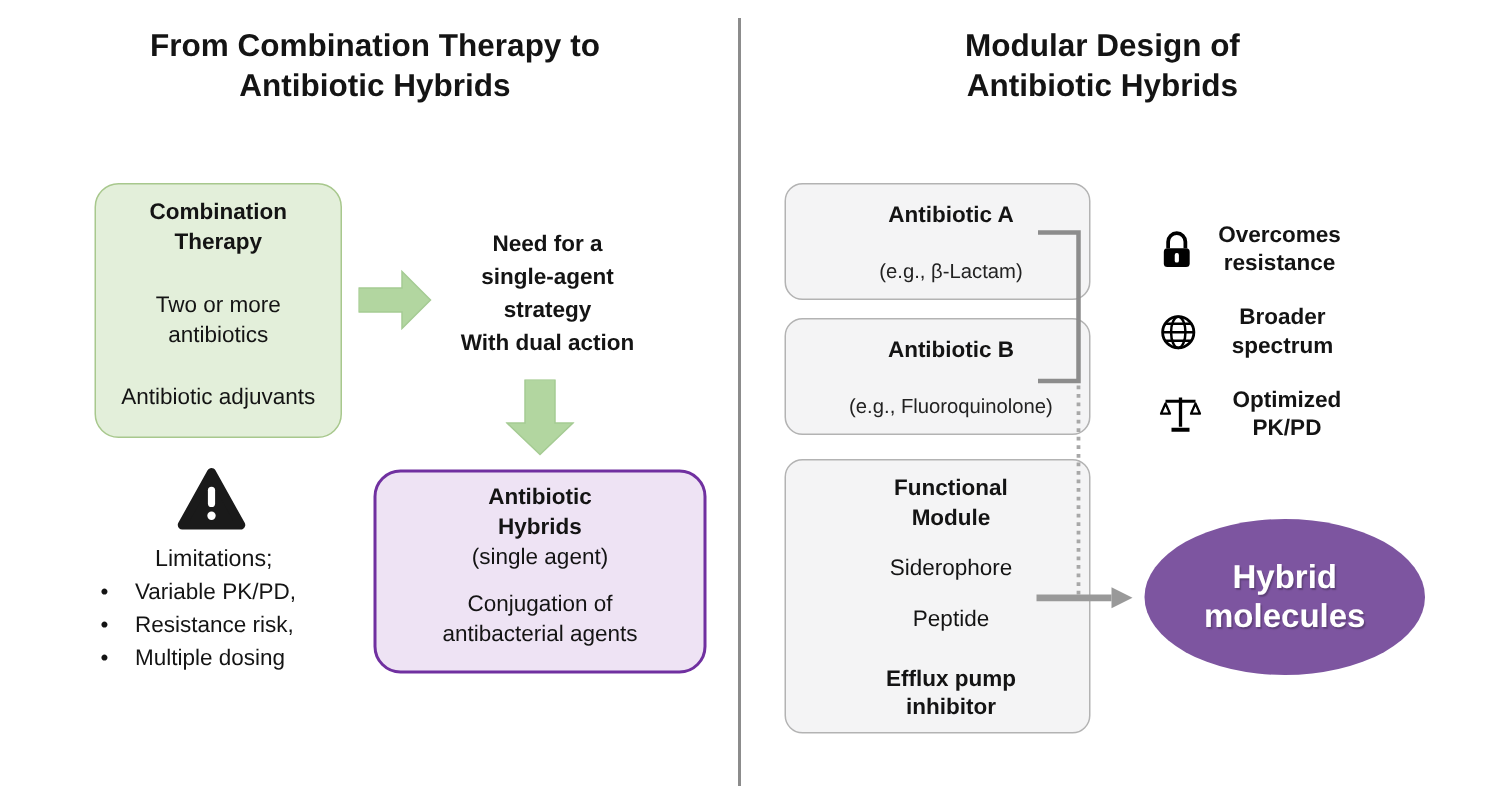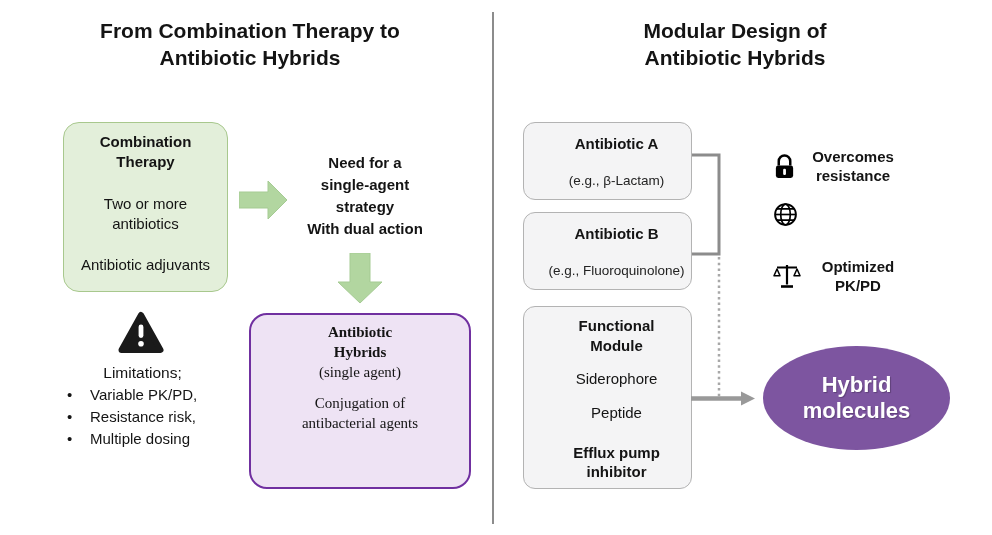--- a/index.html
+++ b/index.html
@@ -21,35 +21,35 @@
     text-align:center;font-size:15px;line-height:20px;
   }
   .box-heading{font-weight:bold;}
   .combo-box .box-heading{margin-top:9px;}
   .combo-p1{margin-top:22px;}
   .combo-p2{margin-top:21px;}
   
   .need-text{left:284px;top:152px;width:162px;text-align:center;font-weight:bold;font-size:15px;line-height:22px;}
   
   .hybrids-box{
-    left:249px;top:313px;width:222px;height:176px;box-sizing:border-box;
+    left:249px;top:313px;width:222px;height:136px;box-sizing:border-box;
     background:#eee3f4;border:2px solid #7030a0;border-radius:18px;
-    text-align:center;font-size:15px;line-height:20px;font-family:Liberation Serif, serif;
+    text-align:center;font-size:15px;line-height:20px;
   }
   .hybrids-box .box-heading{margin-top:7px;}
   .hyb-p1{margin-top:11px;}
   .hyb-p2{margin-top:15px;}
   
   .limit-heading{left:70px;top:364px;width:145px;text-align:center;font-size:15.5px;}
   .limit-list{left:64px;top:384px;font-size:15px;line-height:22px;}
   .limit-row{display:flex;}
   .bullet{width:23px;text-align:left;padding-left:3px;}
   
   .mod-box{
-    left:523px;width:169px;box-sizing:border-box;background:#f4f4f5;
+    left:523px;width:204px;box-sizing:border-box;background:#f4f4f5;
     border:1.5px solid #b3b3b3;border-radius:12px;text-align:center;
     font-size:15px;line-height:20px;padding-left:18px;
   }
   .box-a{top:122px;height:78px;}
   .box-b{top:212px;height:78px;}
   .box-f{top:306px;height:183px;}
   .box-a .box-heading,.box-b .box-heading{margin-top:11px;}
   .example-text{font-size:13.5px;margin-top:17px;color:#222;}
   .box-f .box-heading{margin-top:9px;}
   .fm-item1{margin-top:13px;}
@@ -193,20 +193,24 @@
     </div>
   </div>
 
   <div class="abs benefit benefit-2">
     <svg width="25" height="25" viewBox="0 0 24 24">
       <circle cx="12" cy="12" r="10" fill="none" stroke="#000" stroke-width="1.8"></circle>
       <ellipse cx="12" cy="12" rx="4.6" ry="10" fill="none" stroke="#000" stroke-width="1.6"></ellipse>
       <line x1="2.2" y1="12" x2="21.8" y2="12" stroke="#000" stroke-width="1.6"></line>
       <path d="M3.8 6.6 H20.2 M3.8 17.4 H20.2" fill="none" stroke="#000" stroke-width="1.6"></path>
     </svg>
+    <div class="benefit-label">
+      <div>Broader</div>
+      <div>spectrum</div>
+    </div>
   </div>
 
   <div class="abs benefit benefit-3">
     <svg width="28" height="26" viewBox="0 0 28 26">
       <line x1="14" y1="2" x2="14" y2="21.5" stroke="#000" stroke-width="2.2"></line>
       <line x1="4" y1="4.5" x2="24" y2="4.5" stroke="#000" stroke-width="2"></line>
       <path d="M4 6 L1 12.8 L7 12.8 Z" fill="none" stroke="#000" stroke-width="1.5" stroke-linejoin="round"></path>
       <path d="M24 6 L21 12.8 L27 12.8 Z" fill="none" stroke="#000" stroke-width="1.5" stroke-linejoin="round"></path>
       <line x1="8" y1="23.5" x2="20" y2="23.5" stroke="#000" stroke-width="2.6"></line>
     </svg>

